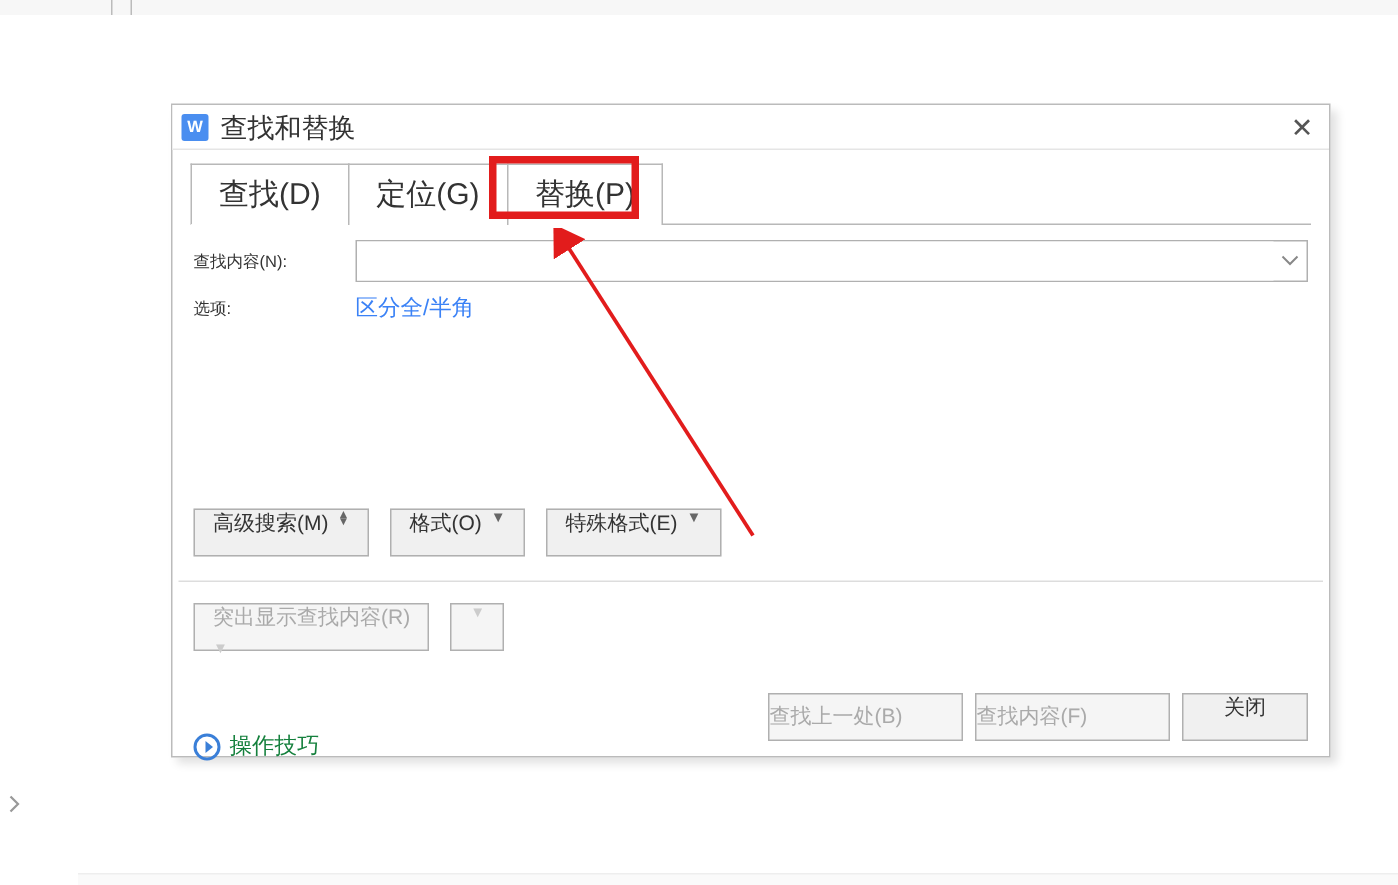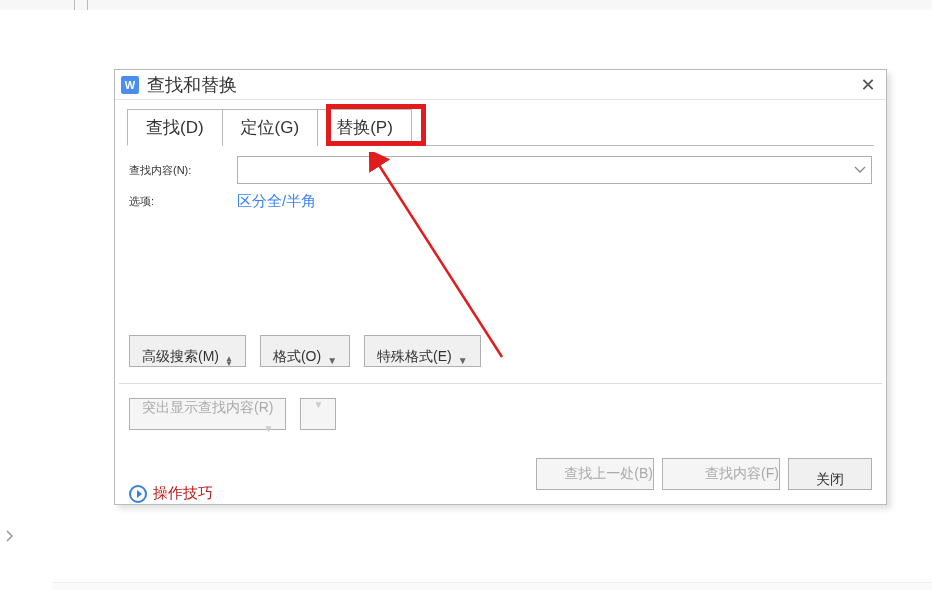--- a/index.html
+++ b/index.html
@@ -105,21 +105,21 @@
     }
     .tab {
       padding: 6px 18px;
       border: 1px solid #b8b8b8;
       border-bottom: none;
       background: #fff;
       margin-right: -1px;
       cursor: pointer;
       position: relative;
       bottom: -1px;
-      font-size: 17px;
+      font-size: 20px;
       color: #333;
     }
     .tab:first-child { border-bottom: 1px solid #fff; }
     
     .red-highlight {
       position: absolute;
       left: 211px;
       top: 34px;
       width: 100px;
       height: 42px;
@@ -179,21 +179,21 @@
       margin-top: 6px;
     }
     .btn {
       height: 32px;
       border: 1px solid #b0b0b0;
       background: #f0f0f0;
       padding: 0 12px;
       font-size: 14px;
       color: #333;
       display: inline-flex;
-      align-items: flex-end;
+      align-items: flex-start;
       gap: 6px;
       cursor: pointer;
     }
     .btn.disabled {
       color: #aaa;
       background: #f5f5f5;
       cursor: default;
       flex-direction: column;
     }
     .btn .chev {
@@ -216,21 +216,21 @@
     
     .bottom-row {
       display: flex;
       align-items: center;
       padding: 14px 14px 0 14px;
     }
     .help-link {
       display: flex;
       align-items: center;
       gap: 6px;
-      color: #b91c1c;
+      color: #15803d;
       font-size: 15px;
       cursor: pointer;
       margin-top: 40px;
     }
     .help-link .circle-icon {
       width: 18px; height: 18px;
       border: 2px solid #3a7fd8;
       border-radius: 50%;
       display: flex;
       align-items: center;
@@ -243,21 +243,21 @@
       border-top: 4px solid transparent;
       border-bottom: 4px solid transparent;
       margin-left: 2px;
     }
     .footer-btns {
       margin-left: auto;
       display: flex;
       gap: 8px;
     }
     .footer-btns .btn {
-      width: 118px;
+      width: 130px;
       justify-content: center;
       padding: 0;
     }
     .footer-btns .btn.close-btn-footer {
       width: 84px;
     }
     
     .arrow-annotation {
       position: absolute;
       left: 252px;

